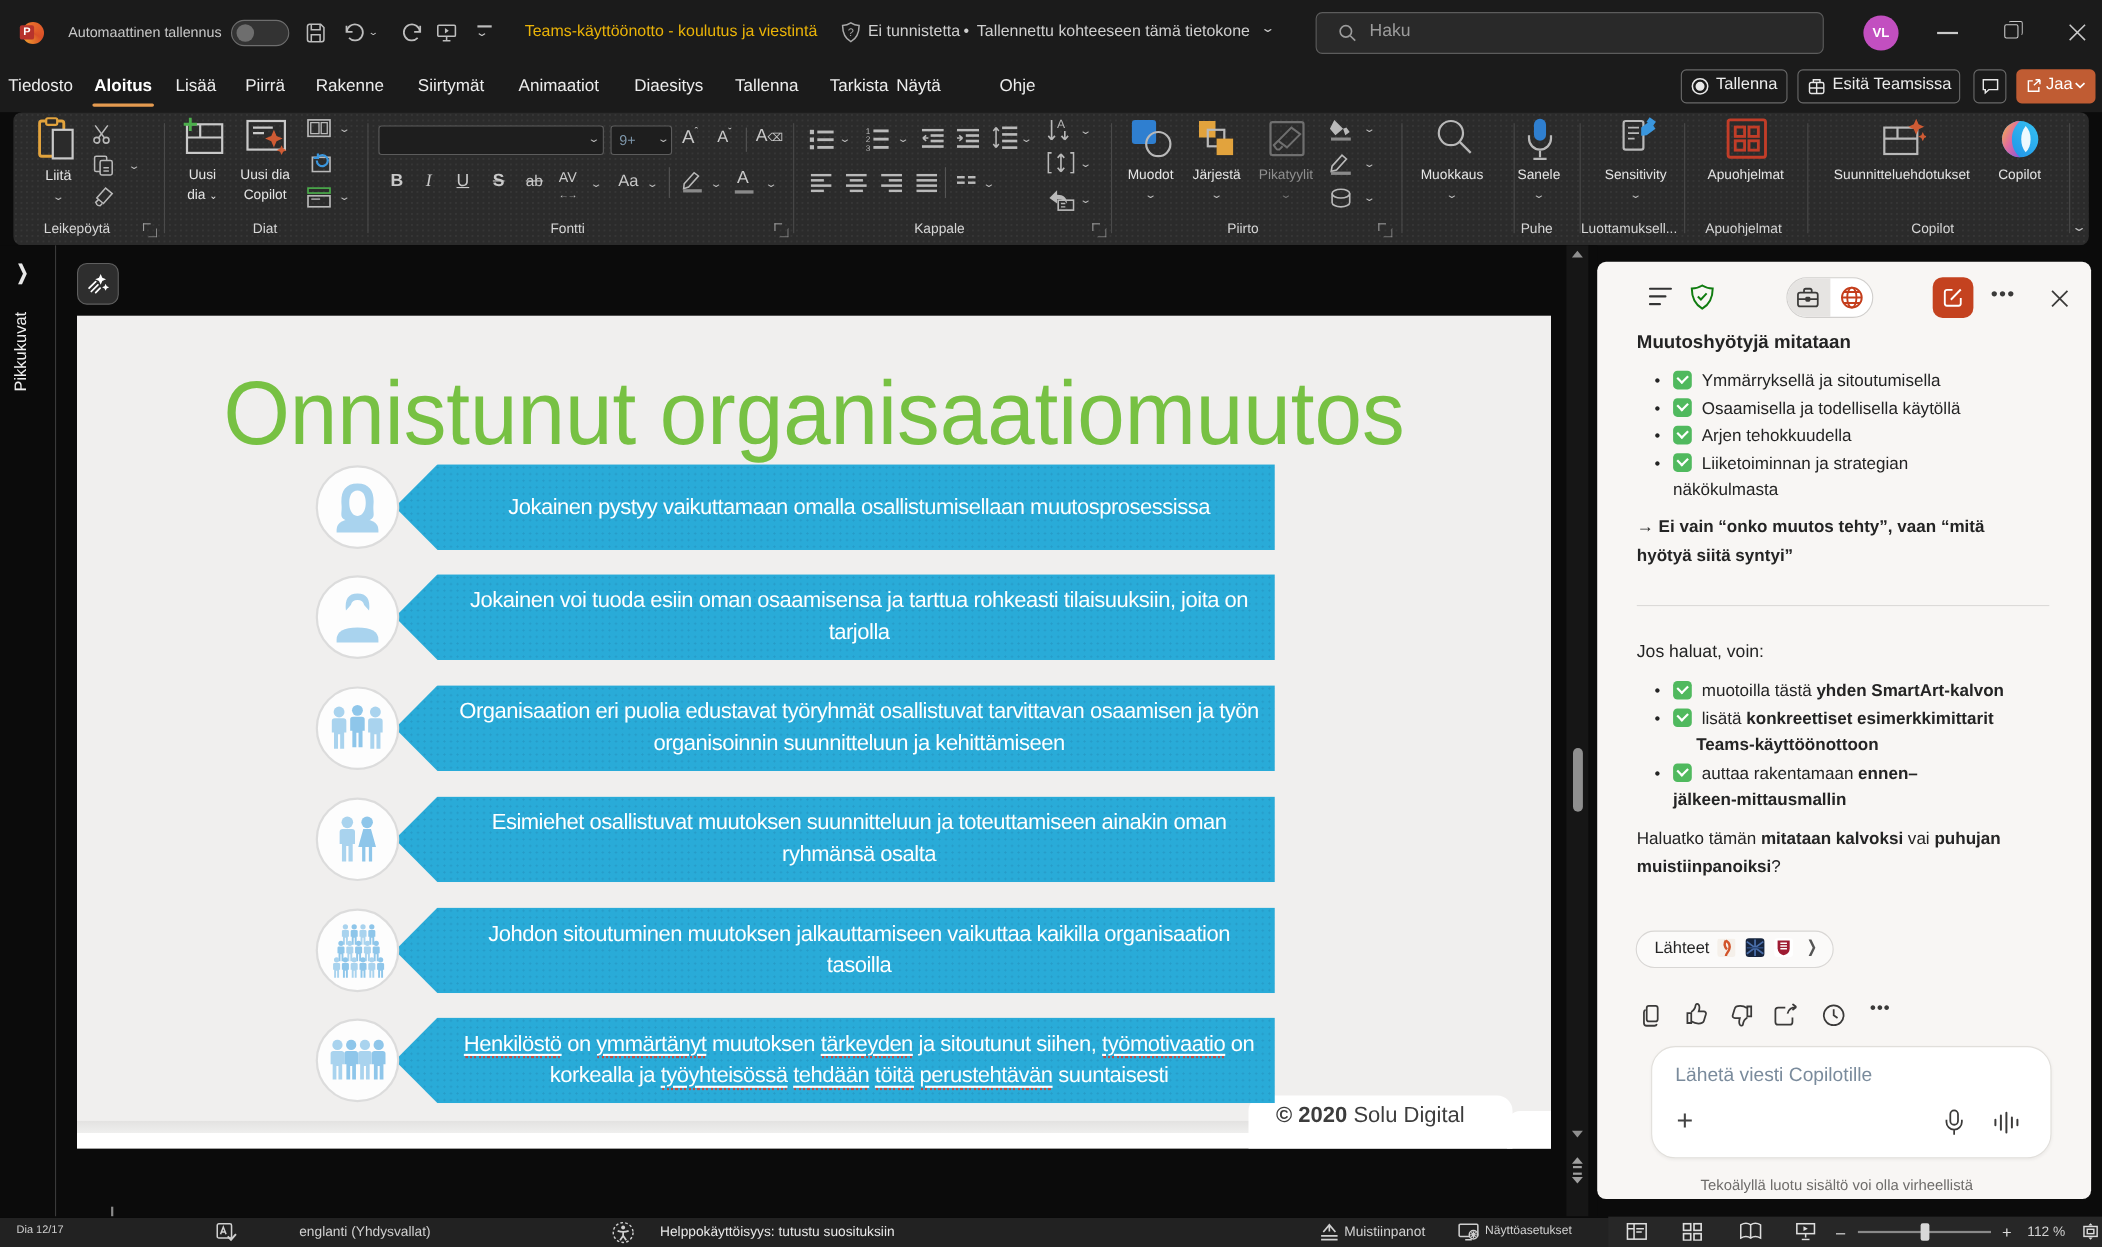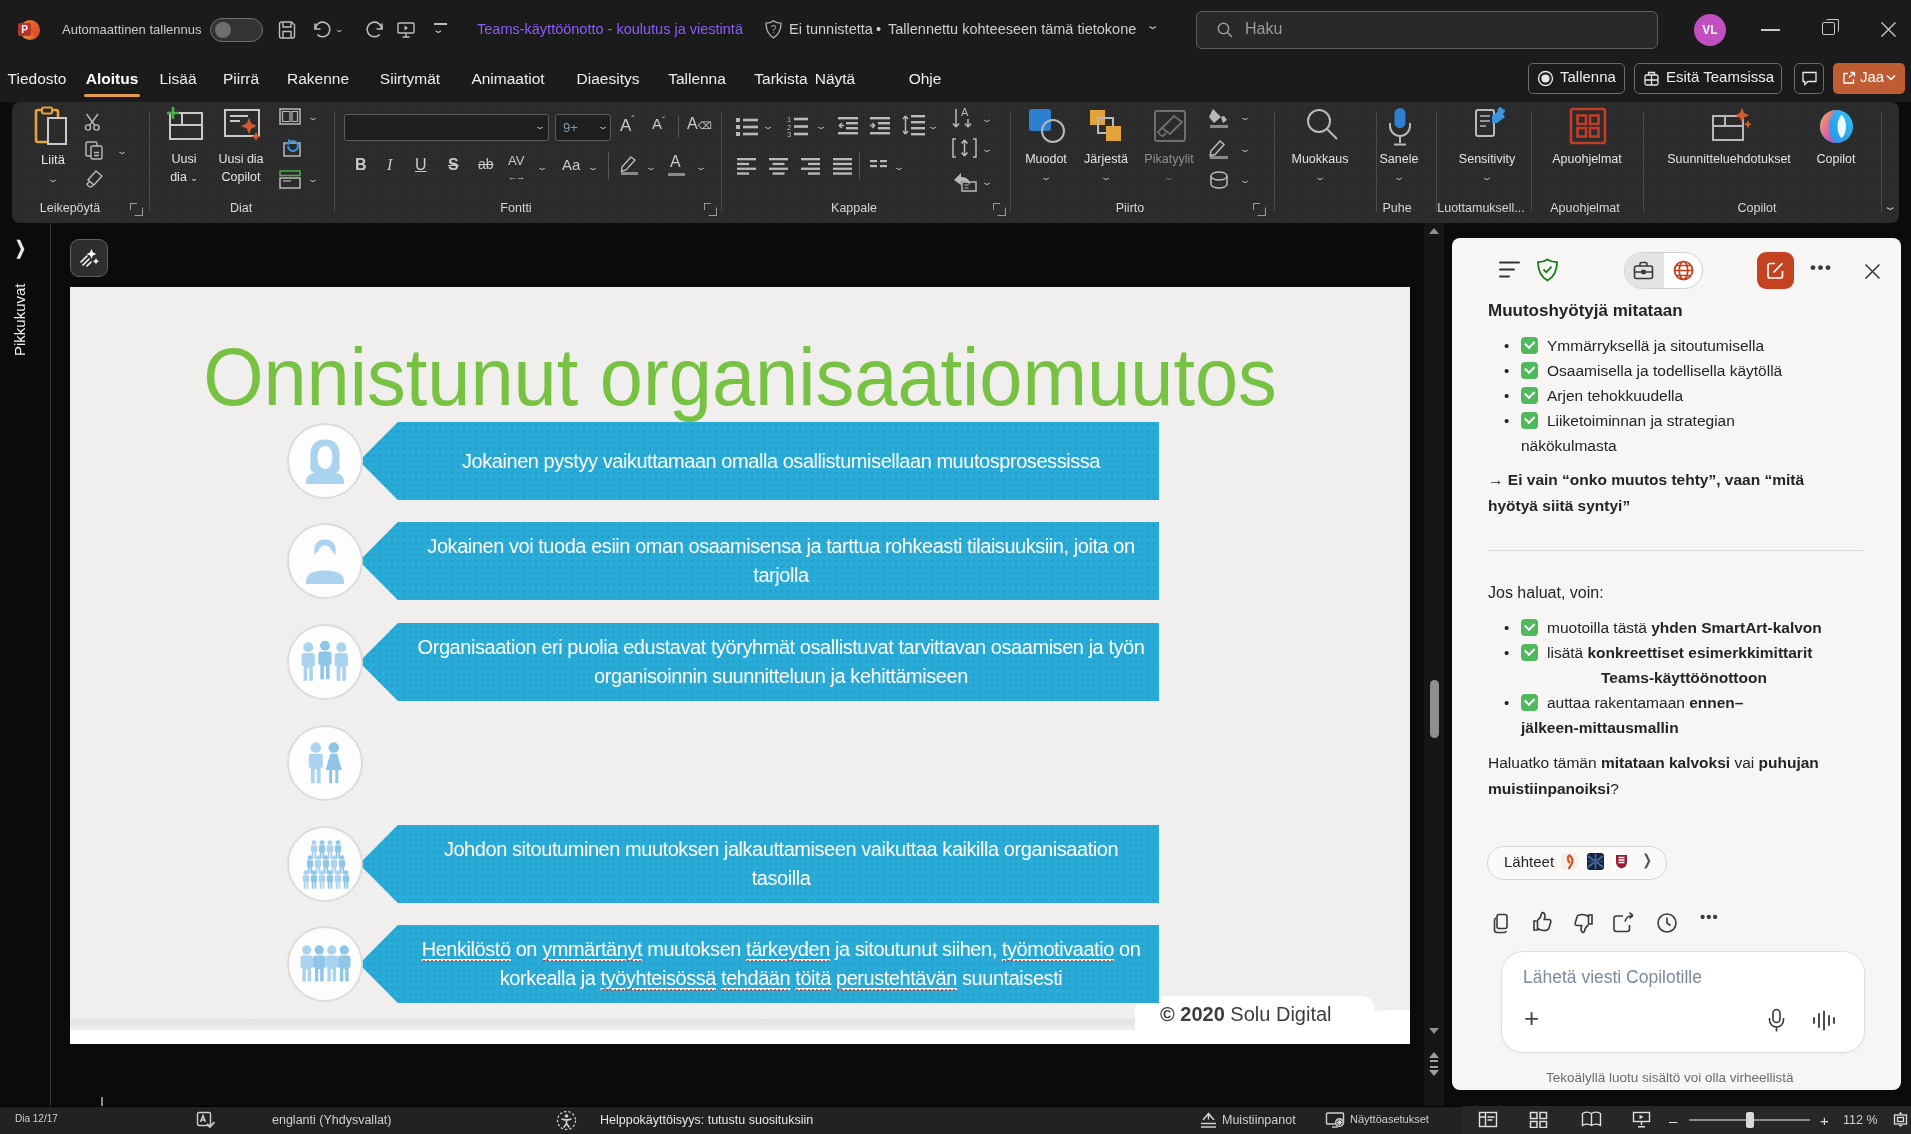--- a/index.html
+++ b/index.html
@@ -57,21 +57,21 @@
       </svg>
 
   <svg class="abs" style="left:396px;top:20px" width="20" height="20" viewBox="0 0 20 20" fill="none" stroke="#bdbdbd" stroke-width="1.4">
         <rect x="2" y="3" width="16" height="10" rx="1"></rect>
         <path d="M10 13 v4 M6.5 17 h7"></path>
         <path d="M8.5 5.5 l3.5 2.5 -3.5 2.5 z" fill="#bdbdbd" stroke="none"></path>
       </svg>
 
   <div class="abs" style="left:434px;top:23px;width:13px;height:1.5px;background:#bdbdbd"></div>
   <div class="abs gtxt" style="left:434px;top:24px;font-size:10px;transform:scaleX(1.5)">⌄</div>
-  <div class="abs" style="left:477px;top:21px;font-size:14.5px;color:#8b5cf6">Teams-käyttöönotto - koulutus ja viestintä</div>
+  <div class="abs" style="left:477px;top:21px;font-size:14.5px;color:#eab308">Teams-käyttöönotto - koulutus ja viestintä</div>
 
   <svg class="abs" style="left:763px;top:19px" width="21" height="21" viewBox="0 0 21 21" fill="none" stroke="#a8a8a8" stroke-width="1.4">
         <path d="M10.5 1.8 c2.5 1.7 5 2.3 7.5 2.3 0 6.5-2 11.6-7.5 14.7 C5 15.7 3 10.6 3 4.1 c2.5 0 5-.6 7.5-2.3z"></path>
         <text x="10.5" y="13.5" font-size="10" fill="#a8a8a8" stroke="none" text-anchor="middle" font-family="Liberation Sans">?</text>
       </svg>
   <div class="abs" style="left:789px;top:21px;font-size:14.5px;color:#cfcfcf">Ei tunnistetta</div>
   <div class="abs" style="left:876px;top:21px;font-size:14.5px;color:#cfcfcf">•</div>
   <div class="abs" style="left:888px;top:21px;font-size:14.5px;color:#cfcfcf">Tallennettu kohteeseen tämä tietokone</div>
   <div class="abs gtxt" style="left:1148px;top:19px;font-size:11px;transform:scaleX(1.5)">⌄</div>
 
@@ -454,20 +454,23 @@
 
 <div class="banner" style="top:422px;height:78px">
       <span>Jokainen pystyy vaikuttamaan omalla osallistumisellaan muutosprosessissa</span>
     </div>
 <div class="banner" style="top:623px;height:78px">
       <span>Organisaation eri puolia edustavat työryhmät osallistuvat tarvittavan osaamisen ja työn<br>organisoinnin suunnitteluun ja kehittämiseen</span>
     </div>
 <div class="banner" style="top:522px;height:78px">
       <span>Jokainen voi tuoda esiin oman osaamisensa ja tarttua rohkeasti tilaisuuksiin, joita on<br>tarjolla</span>
     </div>
+<div class="banner" style="top:724px;height:78px">
+      <span>Esimiehet osallistuvat muutoksen suunnitteluun ja toteuttamiseen ainakin oman<br>ryhmänsä osalta</span>
+    </div>
 <div class="banner" style="top:825px;height:78px">
       <span>Johdon sitoutuminen muutoksen jalkauttamiseen vaikuttaa kaikilla organisaation<br>tasoilla</span>
     </div>
 <div class="banner" style="top:925px;height:78px">
       <span><span class="ul">Henkilöstö</span> on <span class="ul">ymmärtänyt</span> muutoksen <span class="ul">tärkeyden</span> ja sitoutunut siihen, <span class="ul">työmotivaatio</span> on<br>korkealla ja <span class="ul">työyhteisössä</span> <span class="ul">tehdään</span> <span class="ul">töitä</span> <span class="ul">perustehtävän</span> suuntaisesti</span>
     </div>
 
 <div class="circ" style="top:423px">
       <svg width="52" height="52" viewBox="0 0 52 52" fill="#a9d3ee">
         <path fill-rule="evenodd" d="M26 4.5 C14 4.5 10.5 13 11.5 24 C12 31 10 34 13 36.5 C16.5 39.5 24 39 26 39 C28 39 35.5 39.5 39 36.5 C42 34 40 31 40.5 24 C41.5 13 38 4.5 26 4.5 Z M26 11 C31 11 33.5 15.5 33.5 22 C33.5 29 30.5 34 26 34 C21.5 34 18.5 29 18.5 22 C18.5 15.5 21 11 26 11 Z"></path>
@@ -568,21 +571,21 @@
 <div class="pli" style="left:1497px;top:337px"><span class="bullet">•</span><span class="chk"></span>Ymmärryksellä ja sitoutumisella</div>
 <div class="pli" style="left:1497px;top:362px"><span class="bullet">•</span><span class="chk"></span>Osaamisella ja todellisella käytöllä</div>
 <div class="pli" style="left:1497px;top:387px"><span class="bullet">•</span><span class="chk"></span>Arjen tehokkuudella</div>
 <div class="pli" style="left:1497px;top:412px"><span class="bullet">•</span><span class="chk"></span>Liiketoiminnan ja strategian</div>
 <div class="pli" style="left:1521px;top:437px">näkökulmasta</div>
 <div class="pli b" style="left:1488px;top:467px;line-height:25.5px">→ Ei vain “onko muutos tehty”, vaan “mitä<br>hyötyä siitä syntyi”</div>
 <div class="abs" style="left:1488px;top:550px;width:375px;height:1px;background:#dcdad8"></div>
 <div class="pli" style="left:1488px;top:584px;font-size:16px">Jos haluat, voin:</div>
 <div class="pli" style="left:1497px;top:619px"><span class="bullet">•</span><span class="chk"></span>muotoilla tästä <span class="b">yhden SmartArt-kalvon</span></div>
 <div class="pli" style="left:1497px;top:644px"><span class="bullet">•</span><span class="chk"></span>lisätä <span class="b">konkreettiset esimerkkimittarit</span></div>
-<div class="pli b" style="left:1601px;top:669px">Teams-käyttöönottoon</div>
+<div class="pli b" style="left:1542px;top:669px">Teams-käyttöönottoon</div>
 <div class="pli" style="left:1497px;top:694px"><span class="bullet">•</span><span class="chk"></span>auttaa rakentamaan <span class="b">ennen–</span></div>
 <div class="pli b" style="left:1521px;top:719px">jälkeen-mittausmallin</div>
 <div class="pli" style="left:1488px;top:750px;line-height:26px">Haluatko tämän <span class="b">mitataan kalvoksi</span> vai <span class="b">puhujan<br>muistiinpanoiksi</span>?</div>
 
 <div class="abs" style="left:1487px;top:846px;width:180px;height:34px;background:#fbfaf9;border:1px solid #d8d6d4;border-radius:17px"></div>
 <div class="abs" style="left:1504px;top:853px;font-size:15px;color:#242424">Lähteet</div>
 <div class="abs" style="left:1561px;top:853px;width:17px;height:17px;border-radius:3px;background:#fff;overflow:hidden">
       <svg width="17" height="17" viewBox="0 0 17 17">
         <rect width="17" height="17" fill="#f5f0ea"></rect>
         <path d="M8 2 c3 2 4 5 3 8 c-1 3 -3 4 -3 6 M8 2 c-2 3 -1 6 1 8" stroke="#d2542a" stroke-width="2.2" fill="none"></path>

